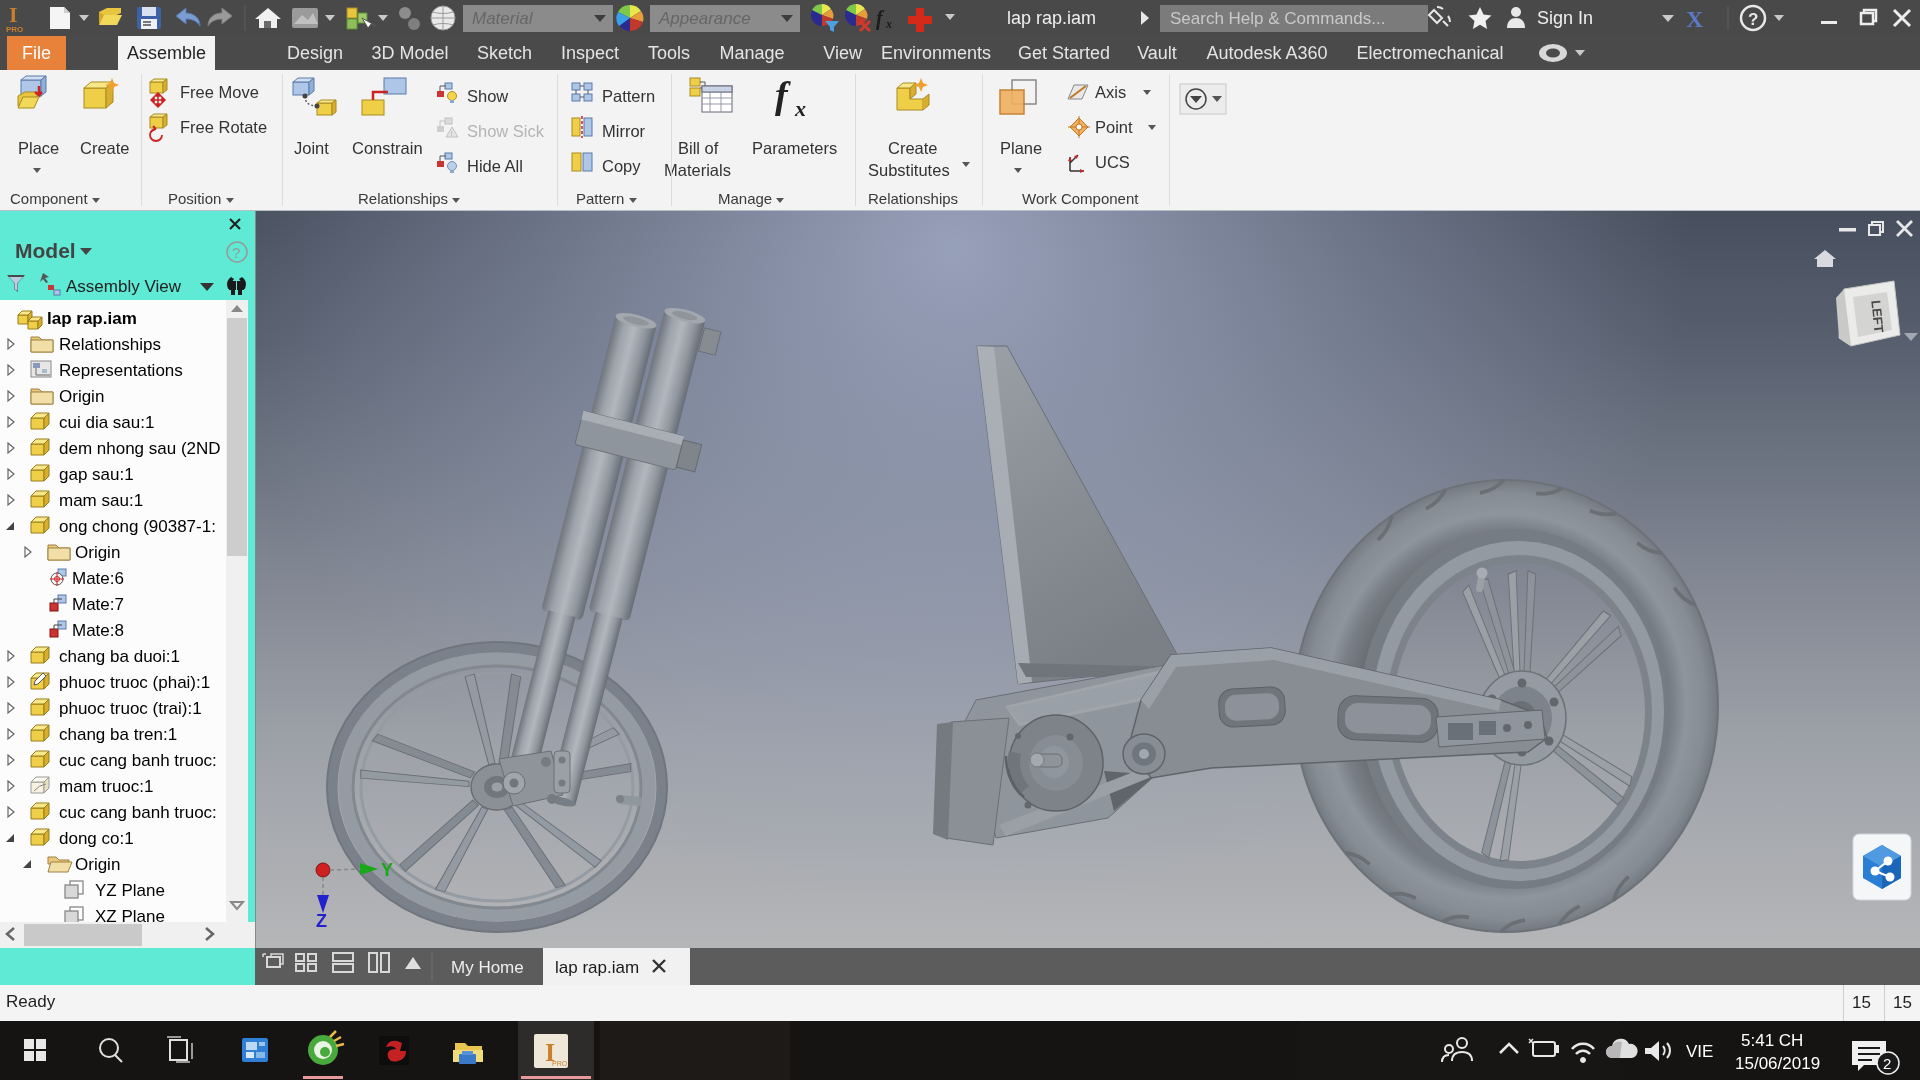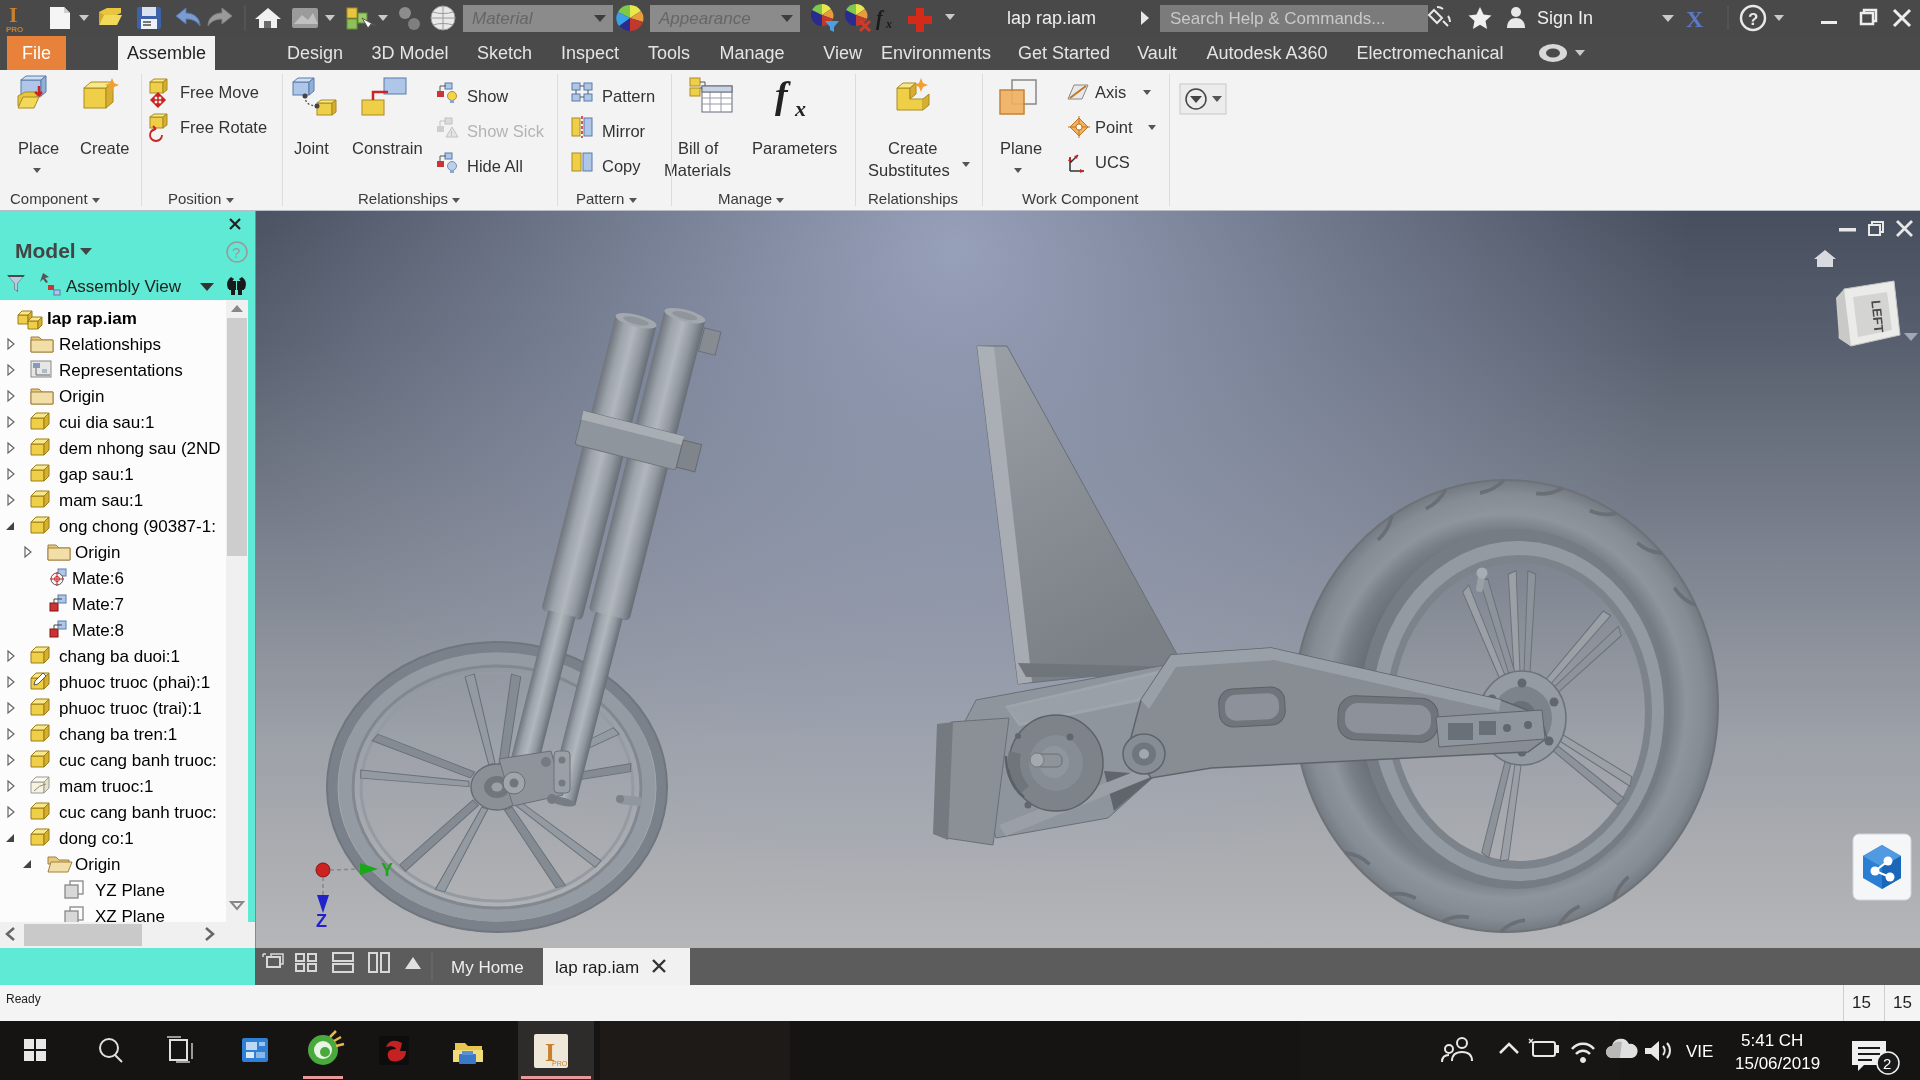--- a/index.html
+++ b/index.html
@@ -760,21 +760,21 @@
   </g>
   <path d="M150 21 l8 -12 8 12 z" fill="#e0e0e0"></path>
   <line x1="177" y1="4" x2="177" y2="33" stroke="#6e6e6e"></line>
   <text x="196" y="25" font-size="17" fill="#eee">My Home</text>
   <rect x="288" y="0" width="147" height="37" fill="#f1f1f1"></rect>
   <text x="300" y="25" font-size="17" fill="#1a1a1a">lap rap.iam</text>
   <path d="M398 12 l12 12 M410 12 l-12 12" stroke="#333" stroke-width="2.4"></path>
 </svg>
 </div>
 <div class="abs" id="statusbar">
-  <span style="position:absolute;left:6px;top:7px;font-size:12px;">Ready</span>
+  <span style="position:absolute;left:6px;top:7px;font-size:17px;">Ready</span>
   <span style="position:absolute;left:1843px;top:0;width:1px;height:36px;background:#cfcfcf"></span>
   <span style="position:absolute;left:1884px;top:0;width:1px;height:36px;background:#cfcfcf"></span>
   <span style="position:absolute;left:1852px;top:8px;font-size:17px;">15</span>
   <span style="position:absolute;left:1893px;top:8px;font-size:17px;">15</span>
 </div>
 <div class="abs" id="taskbar">
 <svg width="1920" height="59">
 
   <rect x="0" y="0" width="1920" height="59" fill="#151413"></rect>
   <rect x="600" y="0" width="190" height="59" fill="#1d1a17"></rect>

